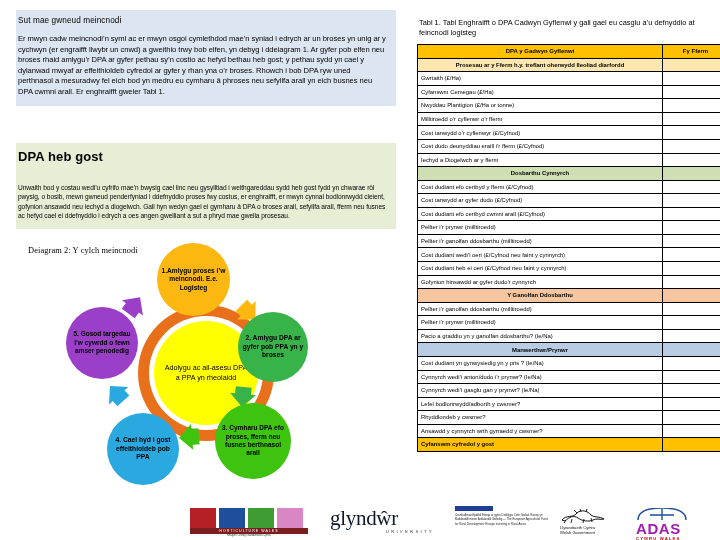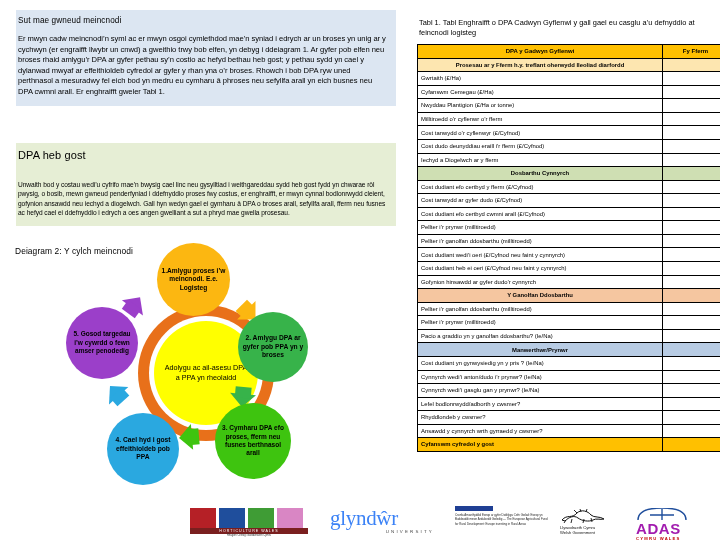--- a/index.html
+++ b/index.html
@@ -34,26 +34,26 @@
     font-weight:normal;
     letter-spacing:.1px;
   }
   .panel p{
     margin:0;
     font-size:7.6px;
     line-height:10.6px;
     text-align:left;
     letter-spacing:-.05px;
   }
-  .panel-green h2{margin-bottom:19px;font-size:11px;font-weight:normal;}
+  .panel-green h2{margin-bottom:19px;font-size:13px;font-weight:bold;}
   .panel-green p{font-size:6.6px;line-height:9.4px;}
 
   .diagram-label{
-    position:absolute;left:15px;top:246px;
-    font-size:8.4px;letter-spacing:.1px;
+    position:absolute;left:28px;top:246px;
+    font-size:8.4px;letter-spacing:.1px;font-family:Liberation Serif, serif;
   }
 
   
   .cycle{
     position:absolute;left:78px;top:247px;width:252px;height:252px;
   }
   .ring-outer{
     position:absolute;left:60px;top:58px;width:136px;height:136px;
     border-radius:50%;
     background:#e8701a;
@@ -178,21 +178,21 @@
     text-align:center;line-height:6px;
   }
   .hort-sub{
     position:absolute;left:0;top:26px;width:118px;
     font-size:2.6px;text-align:center;color:#333;line-height:4px;
   }
 
   .logo-glyn{left:330px;top:2px;width:110px;height:30px;}
   .glyn-word{
     font-family:"Liberation Serif","DejaVu Serif",serif;
-    font-size:21px;line-height:21px;letter-spacing:-.3px;color:#3b82f6;
+    font-size:21px;line-height:21px;letter-spacing:-.3px;color:#0f172a;
   }
   .glyn-uni{
     font-size:4.4px;letter-spacing:2.2px;color:#444;
     text-align:right;width:104px;margin-top:0px;
   }
 
   .logo-eu{left:455px;top:0px;width:98px;height:34px;}
   .eu-bar{width:38px;height:5px;background:#1f3f94;}
   .eu-txt{font-size:2.9px;line-height:4.3px;color:#222;margin-top:2px;width:96px;}
 

